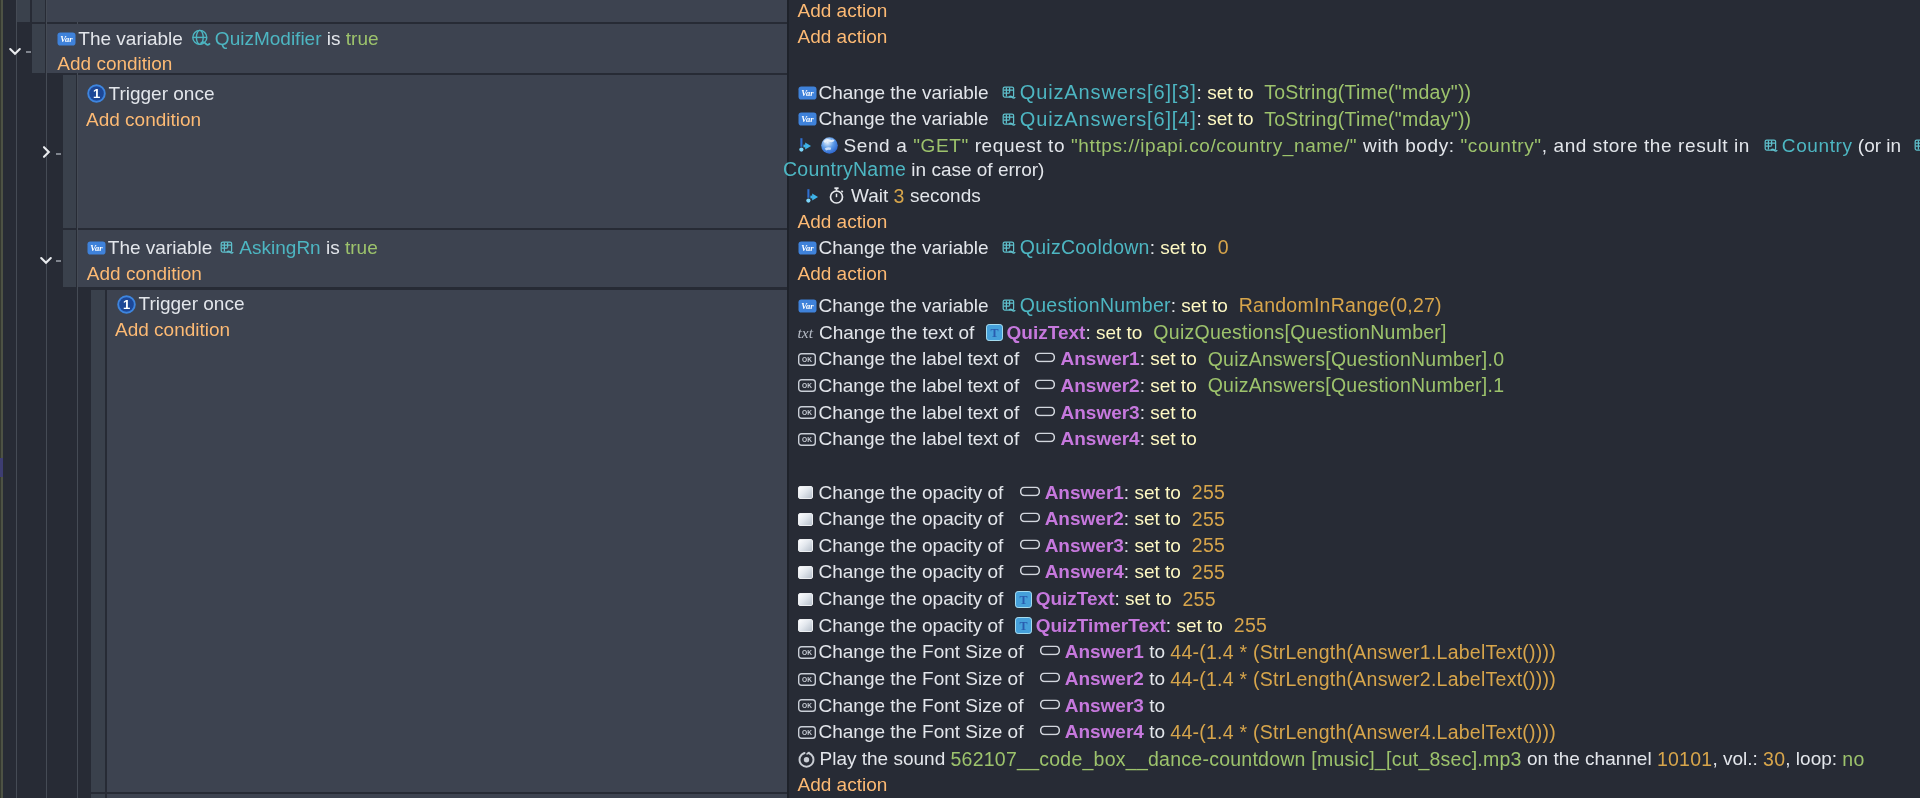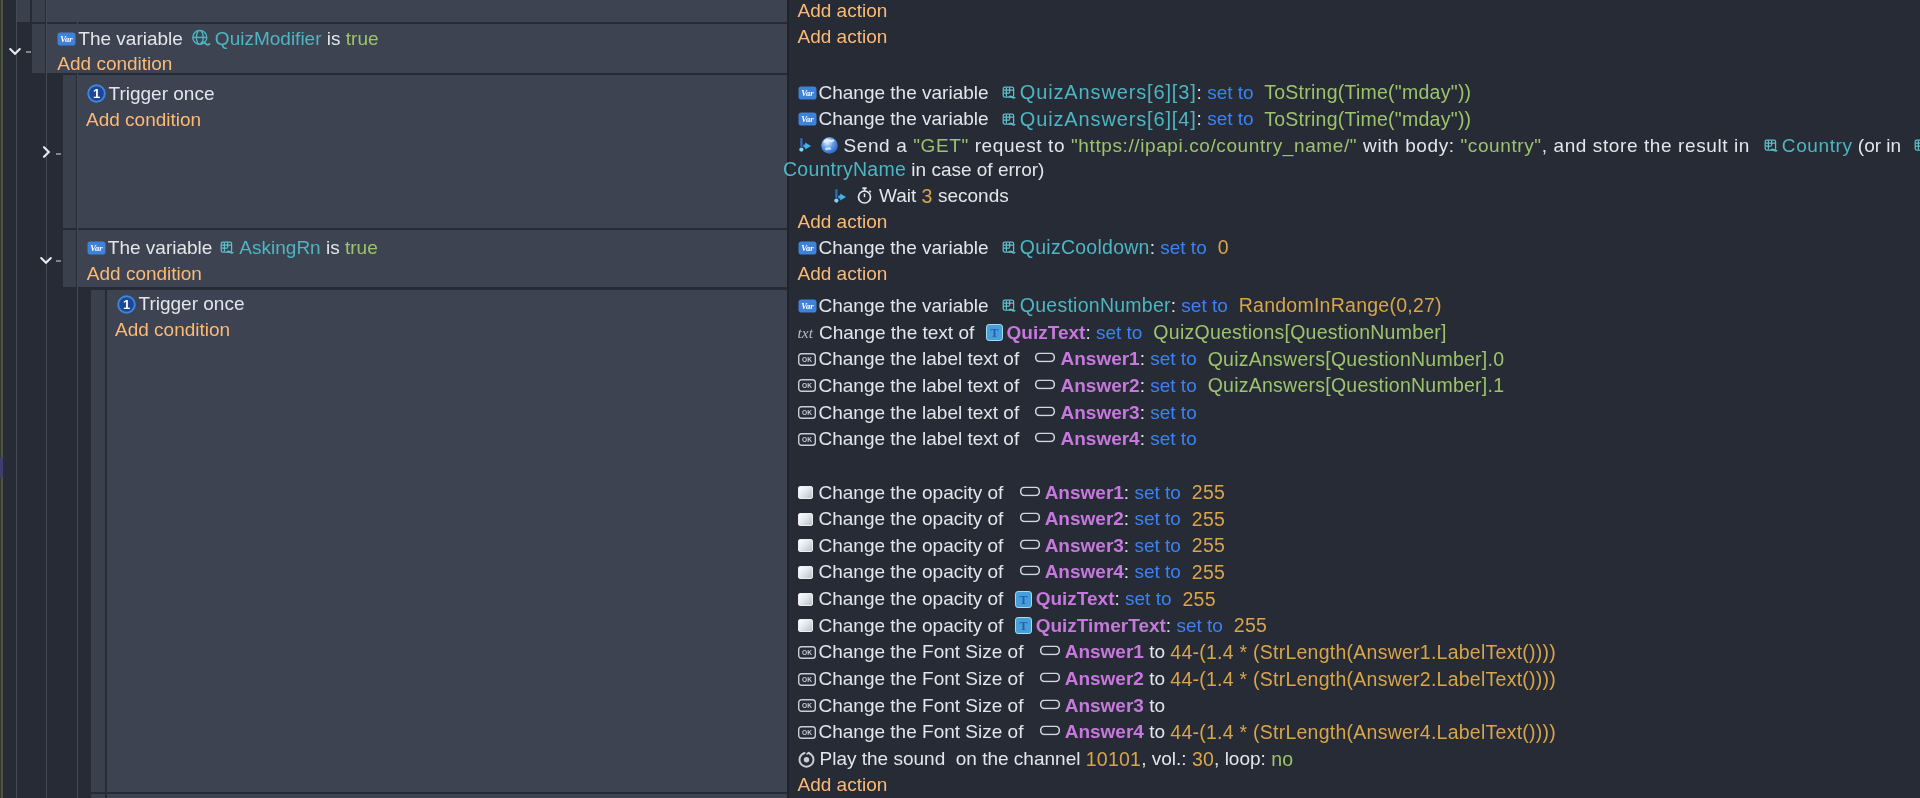--- a/index.html
+++ b/index.html
@@ -3,21 +3,21 @@
 *{margin:0;padding:0;box-sizing:border-box}
 html,body{width:1920px;height:798px;overflow:hidden;background:#272b35;
 font-family:"Liberation Sans",sans-serif;font-size:19px;color:#e3e6eb}
 #root{position:relative;width:1920px;height:798px;background:#272b35}
 .abs{position:absolute}
 .blk{position:absolute;background:#3d4350}
 .mg{position:absolute;background:#3a414c}
 .gl{position:absolute;width:1.2px;top:0;height:798px;background:#454b55}
 .ln{position:absolute;height:26.6px;display:flex;align-items:center;white-space:pre}
 .nls{letter-spacing:0} .gy{color:#fdba74} .tl{color:#4db6c2} .gr{color:#9dc36c}
-.pu{color:#3b82f6} .vi{color:#c678dd;font-weight:bold} .or{color:#d7a54b}
+.pu{color:#fef9c3} .vi{color:#c678dd;font-weight:bold} .or{color:#d7a54b}
 .ic{flex:0 0 auto}
 .xp{font-size:19.5px;letter-spacing:.25px}
 .x2{font-size:20px;letter-spacing:.85px}
 .txti{font-family:"Liberation Serif",serif;font-style:italic;font-size:15.5px;color:#b6bcc6;margin-right:6px;letter-spacing:0}
 .opi{width:15px;height:13px;flex:0 0 auto;border:1.5px solid #eceef1;border-radius:2px;margin-right:6px;background:linear-gradient(135deg,#fdfdfe 0%,#e3e8ee 45%,#b7c0cb 100%)}
 .chev{position:absolute}
 .dash{position:absolute;width:5px;height:1.8px;background:#80858e}
 </style></head>
 <body>
 <div id="root">
@@ -108,21 +108,21 @@
         <path d="M7 12.1q1.5-1.9 3.1 0t3.1 0" stroke="#5fc0cc" stroke-width="1.45" fill="none"></path>
       </svg><span class="tl">Country</span><span class="nls"> (or in </span><svg class="ic" width="14" height="15" viewBox="0 0 14 15" style="margin:0 4px 0 8px">
         <g stroke="#5fc0cc" stroke-width="1.25" fill="none">
           <rect x="1.2" y="2" width="10.4" height="10" rx="1.6"></rect>
           <path d="M1.6 5.2h9.6M1.6 8h6"></path>
           <path d="M4.4 2.4v9.2M7.6 2.4v5.4"></path>
         </g>
         <path d="M7 12.1q1.5-1.9 3.1 0t3.1 0" stroke="#5fc0cc" stroke-width="1.45" fill="none"></path>
       </svg></div>
 <div class="ln" style="top:156.3px;left:783px"><span class="tl xp">CountryName</span><span> in case of error)</span></div>
-<div class="ln" style="top:182.9px;left:833px"><svg class="ic" width="17" height="17" viewBox="0 0 17 17" style="margin-right:2px">
+<div class="ln" style="top:182.9px;left:805px"><svg class="ic" width="17" height="17" viewBox="0 0 17 17" style="margin-right:2px">
         <path d="M3.4 1.2v8.6" stroke="#2f6fd0" stroke-width="2.1" fill="none"></path>
         <circle cx="3.4" cy="12.6" r="2.1" fill="#7dd6fa"></circle>
         <path d="M7.2 5.6L13 9L7.2 12.4Z" fill="#3fb4ea"></path>
         <rect x="5.4" y="7.6" width="2.4" height="2.8" fill="#3fb4ea"></rect>
       </svg><svg class="ic" width="17" height="18" viewBox="0 0 17 18" style="margin:0 6px 0 4px">
         <circle cx="8.5" cy="10" r="6" stroke="#e6e8ec" stroke-width="1.7" fill="none"></circle>
         <path d="M8.5 6.6v3.6" stroke="#e6e8ec" stroke-width="1.5" fill="none"></path>
         <path d="M6.4 1.2h4.2" stroke="#e6e8ec" stroke-width="1.8"></path>
         <path d="M8.5 1.4v2.4" stroke="#e6e8ec" stroke-width="1.7"></path>
         <path d="M13.4 3.7l1.4 1.4" stroke="#e6e8ec" stroke-width="1.5"></path>
@@ -221,21 +221,21 @@
         <rect x="0.7" y="0.7" width="16.6" height="11.6" rx="2.8" fill="none" stroke="#c9ced6" stroke-width="1.4"></rect>
         <text x="9" y="9.2" font-size="6.6" font-weight="bold" fill="#c9ced6" text-anchor="middle" font-family="Liberation Sans">OK</text>
       </svg><span>Change the Font Size of </span><svg class="ic" width="20" height="10" viewBox="0 0 20 10" style="margin:0 5px 0 11px;transform:translateY(-1.5px)">
         <rect x="0.7" y="0.7" width="18.6" height="8.3" rx="3.8" fill="none" stroke="#d2d6dd" stroke-width="1.5"></rect>
       </svg><span class="vi">Answer4</span><span> to </span><span class="or xp">44-(1.4 * (StrLength(Answer4.LabelText())))</span></div>
 <div class="ln" style="top:745.8px;left:797.5px"><svg class="ic" width="17" height="17" viewBox="0 0 17 17" style="margin-right:5px">
         <circle cx="8.5" cy="8.7" r="7" fill="none" stroke="#c9cdd4" stroke-width="1.9"></circle>
         <circle cx="8.5" cy="8.7" r="2.7" fill="#c9cdd4"></circle>
         <path d="M8.5 0v3.4" stroke="#272b35" stroke-width="2.4"></path>
         <path d="M8.5 3.4l3-2.4" stroke="#c9cdd4" stroke-width="1.4"></path>
-      </svg><span>Play the sound </span><span> on the channel </span><span class="or xp">10101</span><span>, vol.: </span><span class="or xp">30</span><span>, loop: </span><span class="gr xp">no</span></div>
+      </svg><span>Play the sound </span><span class="gr xp">562107__code_box__dance-countdown [music]_[cut_8sec].mp3</span><span> on the channel </span><span class="or xp">10101</span><span>, vol.: </span><span class="or xp">30</span><span>, loop: </span><span class="gr xp">no</span></div>
 <div class="ln" style="top:771.5px;left:797.5px"><span class="gy">Add action</span></div>
 <div class="ln" style="top:25.3px;left:57.3px"><svg class="ic" width="19" height="14" viewBox="0 0 19 14" style="margin-right:2px">
         <rect x="0.5" y="0.5" width="18" height="13" rx="2.8" fill="#3f82da"></rect>
         <text x="9.5" y="10.4" font-size="8.6" font-style="italic" font-weight="bold" fill="#fff" text-anchor="middle" font-family="Liberation Serif">Var</text>
       </svg><span>The variable</span><svg class="ic" width="20" height="19" viewBox="0 0 20 19" style="margin:0 4px 0 8px">
         <g stroke="#4db6c2" stroke-width="1.4" fill="none">
           <circle cx="8.8" cy="8.4" r="7"></circle>
           <ellipse cx="8.8" cy="8.4" rx="3.4" ry="7"></ellipse>
           <path d="M1.9 8.4h13.8"></path>
         </g>

